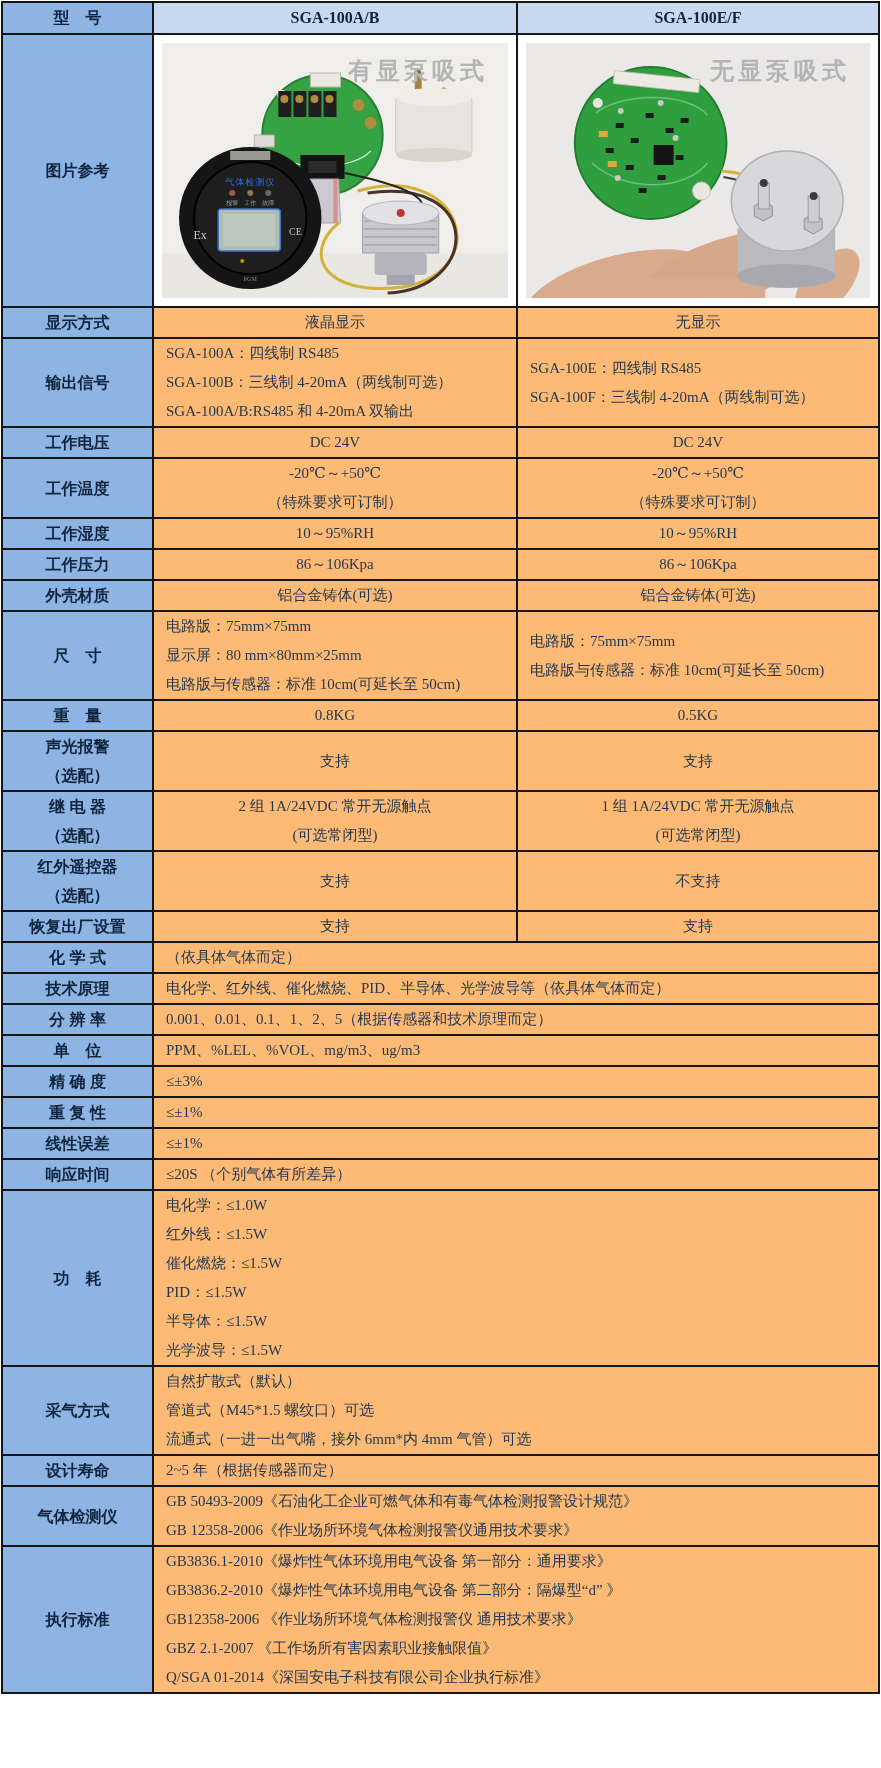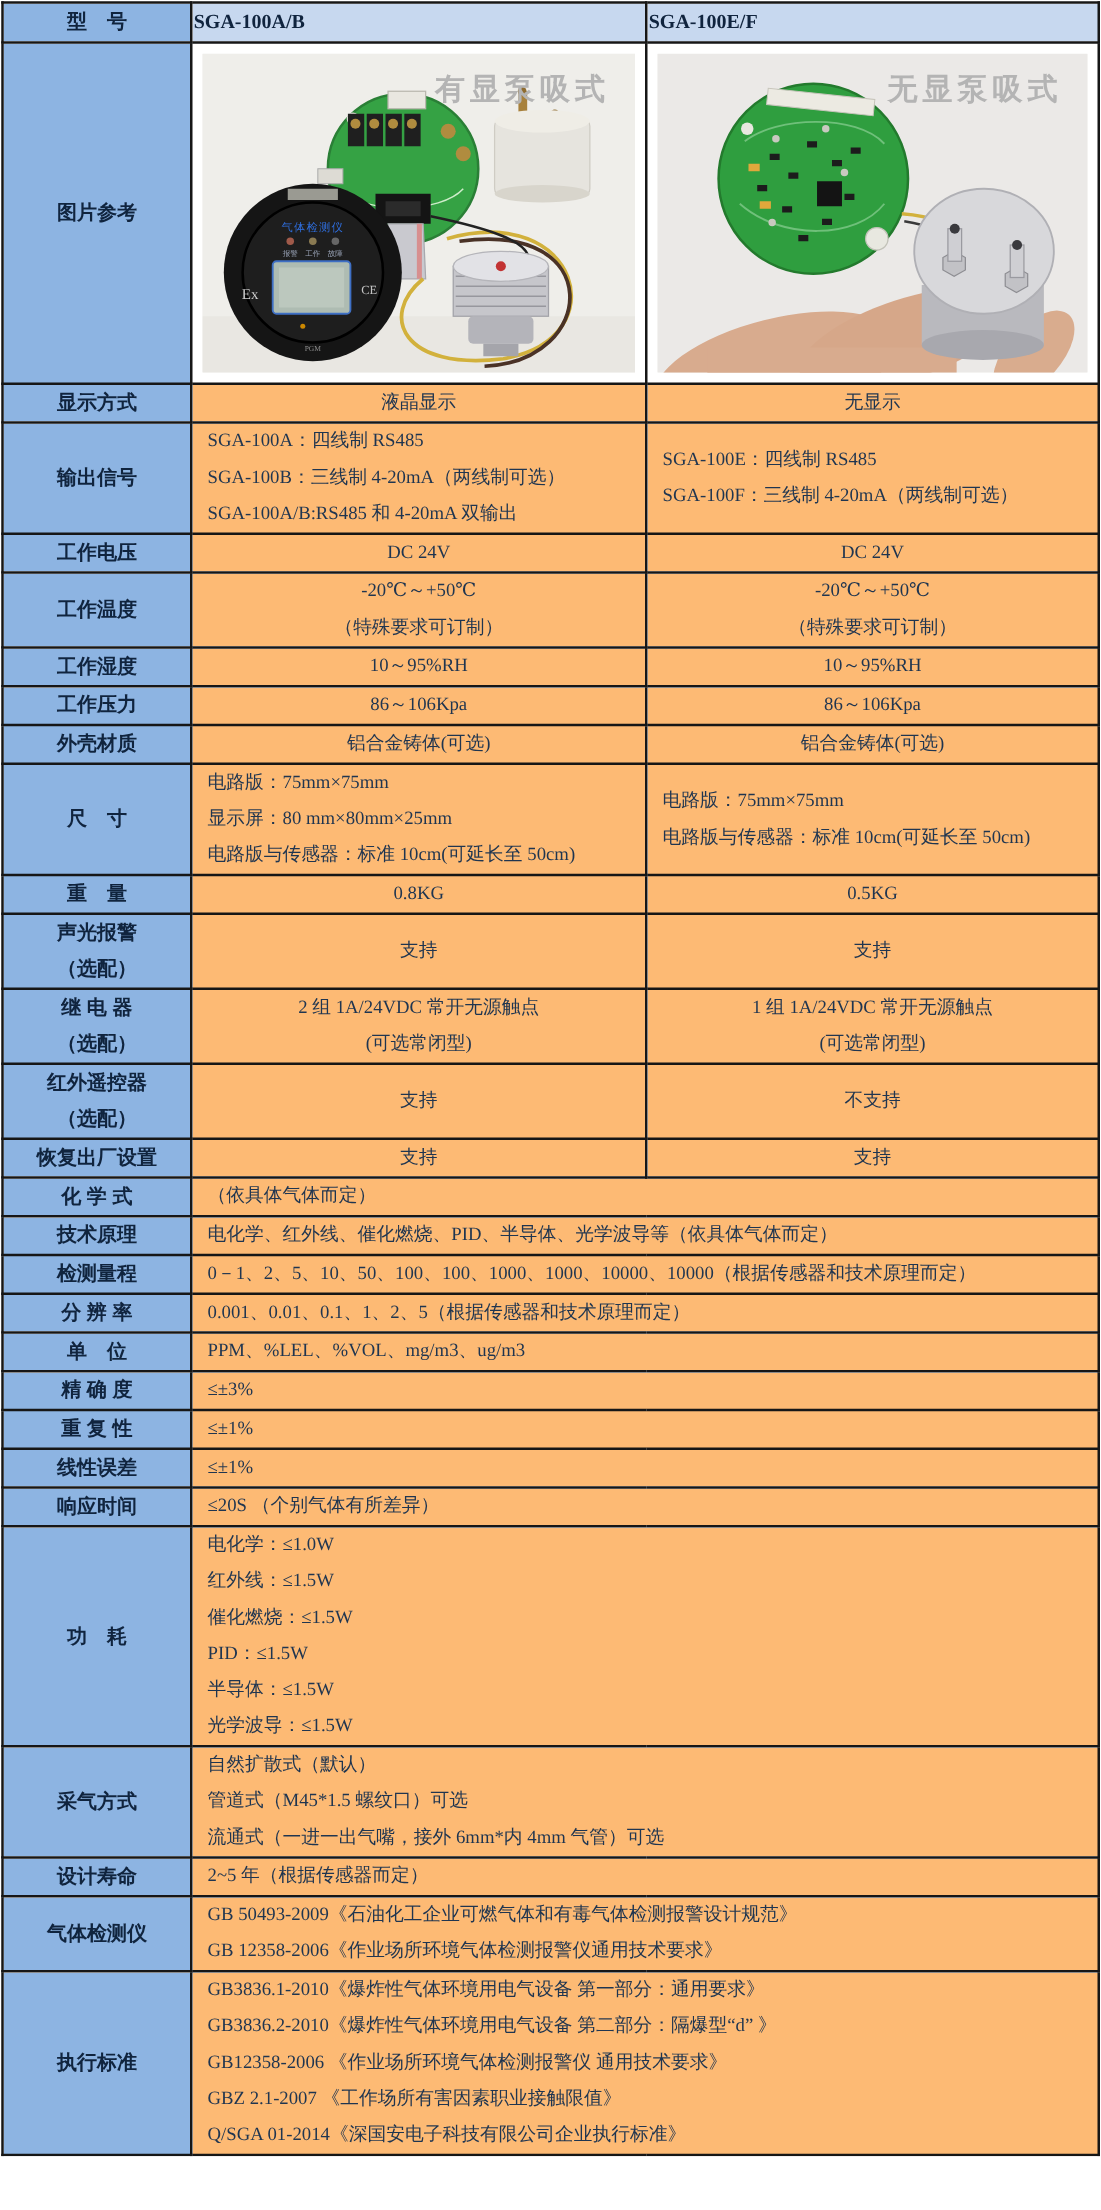--- a/index.html
+++ b/index.html
@@ -18,20 +18,21 @@
     font-size:16px;
     color:#10243E;
     text-align:center;
     vertical-align:middle;
     line-height:29px;
     padding:0 2px;
   }
   .header-row .label-cell{line-height:28px;}
   .model-cell{
     background:#C7D8EF;
+    text-align:center;
     vertical-align:middle;
     font-size:16px;
     font-weight:bold;
     color:#10243E;
     line-height:28px;
   }
   .value-cell{
     background:#fdba74;
     font-size:15px;
     color:#1F3550;
@@ -372,28 +373,20 @@
         <tr>
           <td class="label-cell">
             <div>技术原理</div>
           </td>
           <td class="value-cell left" colspan="2">
             <div>电化学、红外线、催化燃烧、PID、半导体、光学波导等（依具体气体而定）</div>
           </td>
         </tr>
         <tr>
           <td class="label-cell">
-            <div>检测量程</div>
-          </td>
-          <td class="value-cell left" colspan="2">
-            <div>0－1、2、5、10、50、100、100、1000、1000、10000、10000（根据传感器和技术原理而定）</div>
-          </td>
-        </tr>
-        <tr>
-          <td class="label-cell">
             <div>分 辨 率</div>
           </td>
           <td class="value-cell left" colspan="2">
             <div>0.001、0.01、0.1、1、2、5（根据传感器和技术原理而定）</div>
           </td>
         </tr>
         <tr>
           <td class="label-cell">
             <div>单　位</div>
           </td>

